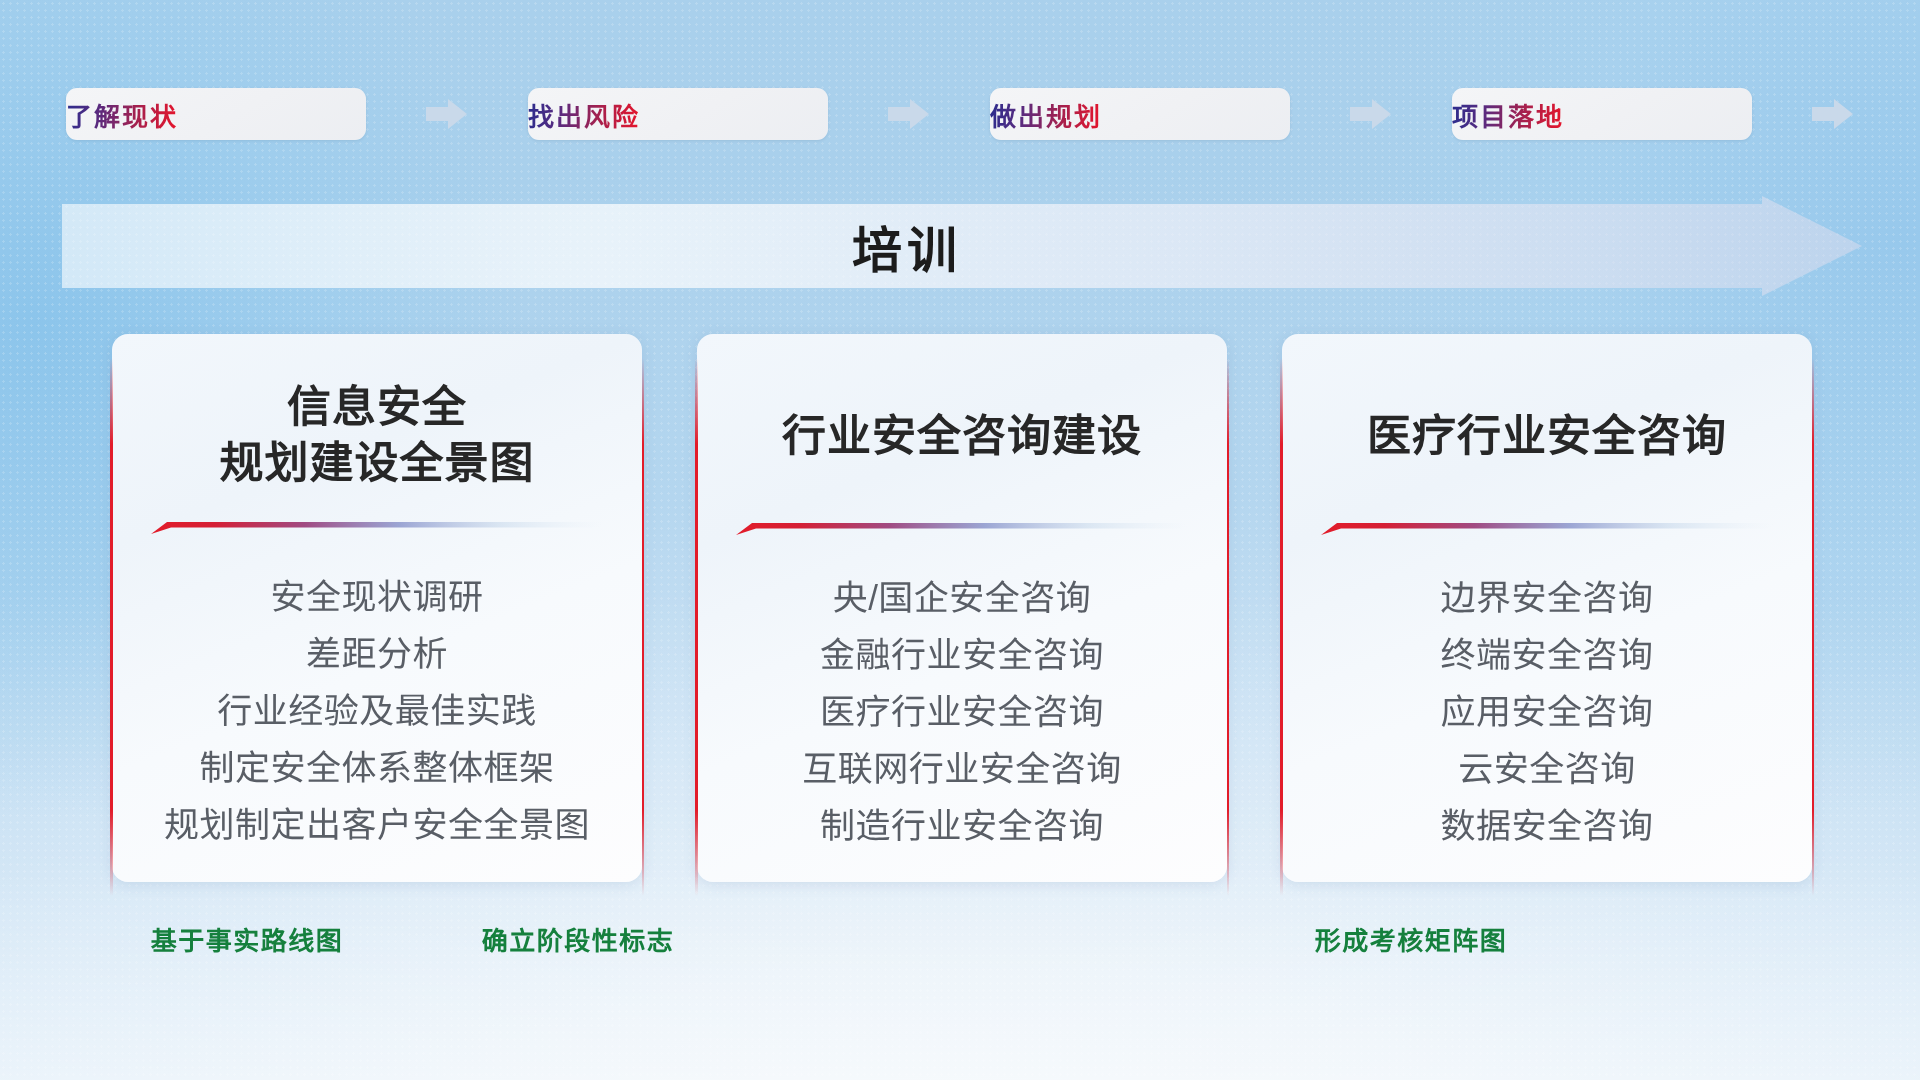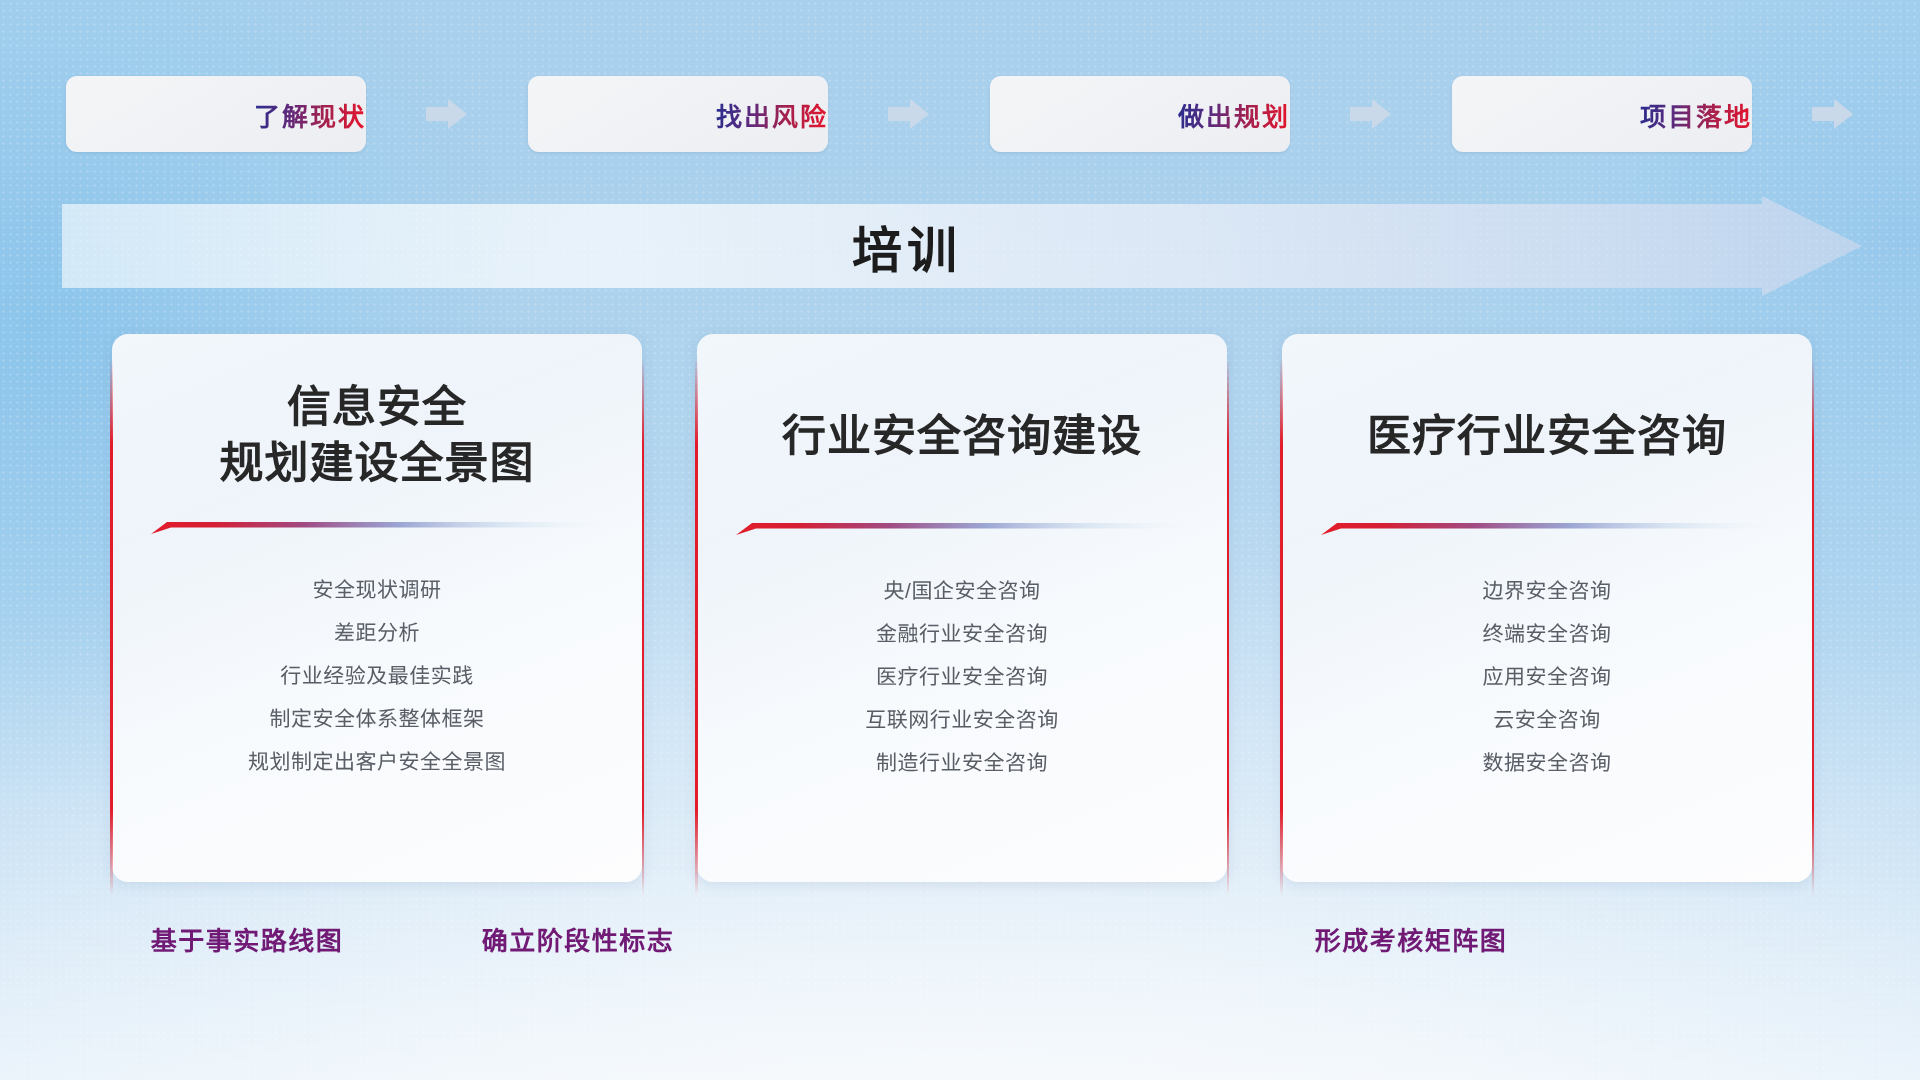--- a/index.html
+++ b/index.html
@@ -38,24 +38,24 @@
     opacity:.5;
   }
 
   
   #step-row{
     position:absolute; left:66px; top:78px; width:1788px; height:72px;
     display:flex; align-items:center; justify-content:space-between;
   }
   .step-box{
     position:relative;
-    width:300px; height:76px;
+    width:300px; height:52px;
     border-radius:11px;
     background:linear-gradient(150deg,#f4f5f7 0%, #f0f1f4 55%, #eceef2 100%);
-    display:flex; align-items:center; justify-content:flex-end;
+    display:flex; align-items:center; justify-content:flex-start;
     box-shadow:0 1px 3px rgba(60,90,130,.14);
   }
   .step-box::before{
     content:"";
     position:absolute; inset:-1.6px;
     border-radius:12.5px;
     background:linear-gradient(178deg,#3f62b5 0%, #5a60a8 22%, #8b4f8c 48%, #c22a45 74%, #e11b29 100%);
     z-index:-1;
   }
   .step-label{
@@ -125,31 +125,31 @@
   .card-2 .card-divider, .card-3 .card-divider{ margin-top:58px; }
   .card-divider svg{ display:block; width:100%; height:100%; }
 
   .card-list{
     list-style:none; margin:0; padding:0;
     width:100%; text-align:center;
   }
   .card-1 .card-list{ margin-top:34px; }
   .card-2 .card-list, .card-3 .card-list{ margin-top:34px; }
   .card-list li{
-    font-size:21px; color:#595e66; line-height:1.0;
+    font-size:35px; color:#595e66; line-height:1.0;
     padding:11px 0; letter-spacing:.5px;
   }
 
   
   #captions{
     position:absolute; left:0; top:920px; width:1920px; height:48px;
   }
   .caption{
     position:absolute; top:0;
-    font-size:26px; font-weight:700; color:#701a75; letter-spacing:1.5px;
+    font-size:26px; font-weight:700; color:#15803d; letter-spacing:1.5px;
     white-space:nowrap;
     transform:translateX(-50%);
   }
 </style>
 </head>
 <body>
 
 <div id="bg-base"></div>
 <div id="bg-left-glow"></div>
 <div id="bg-right-glow"></div>

